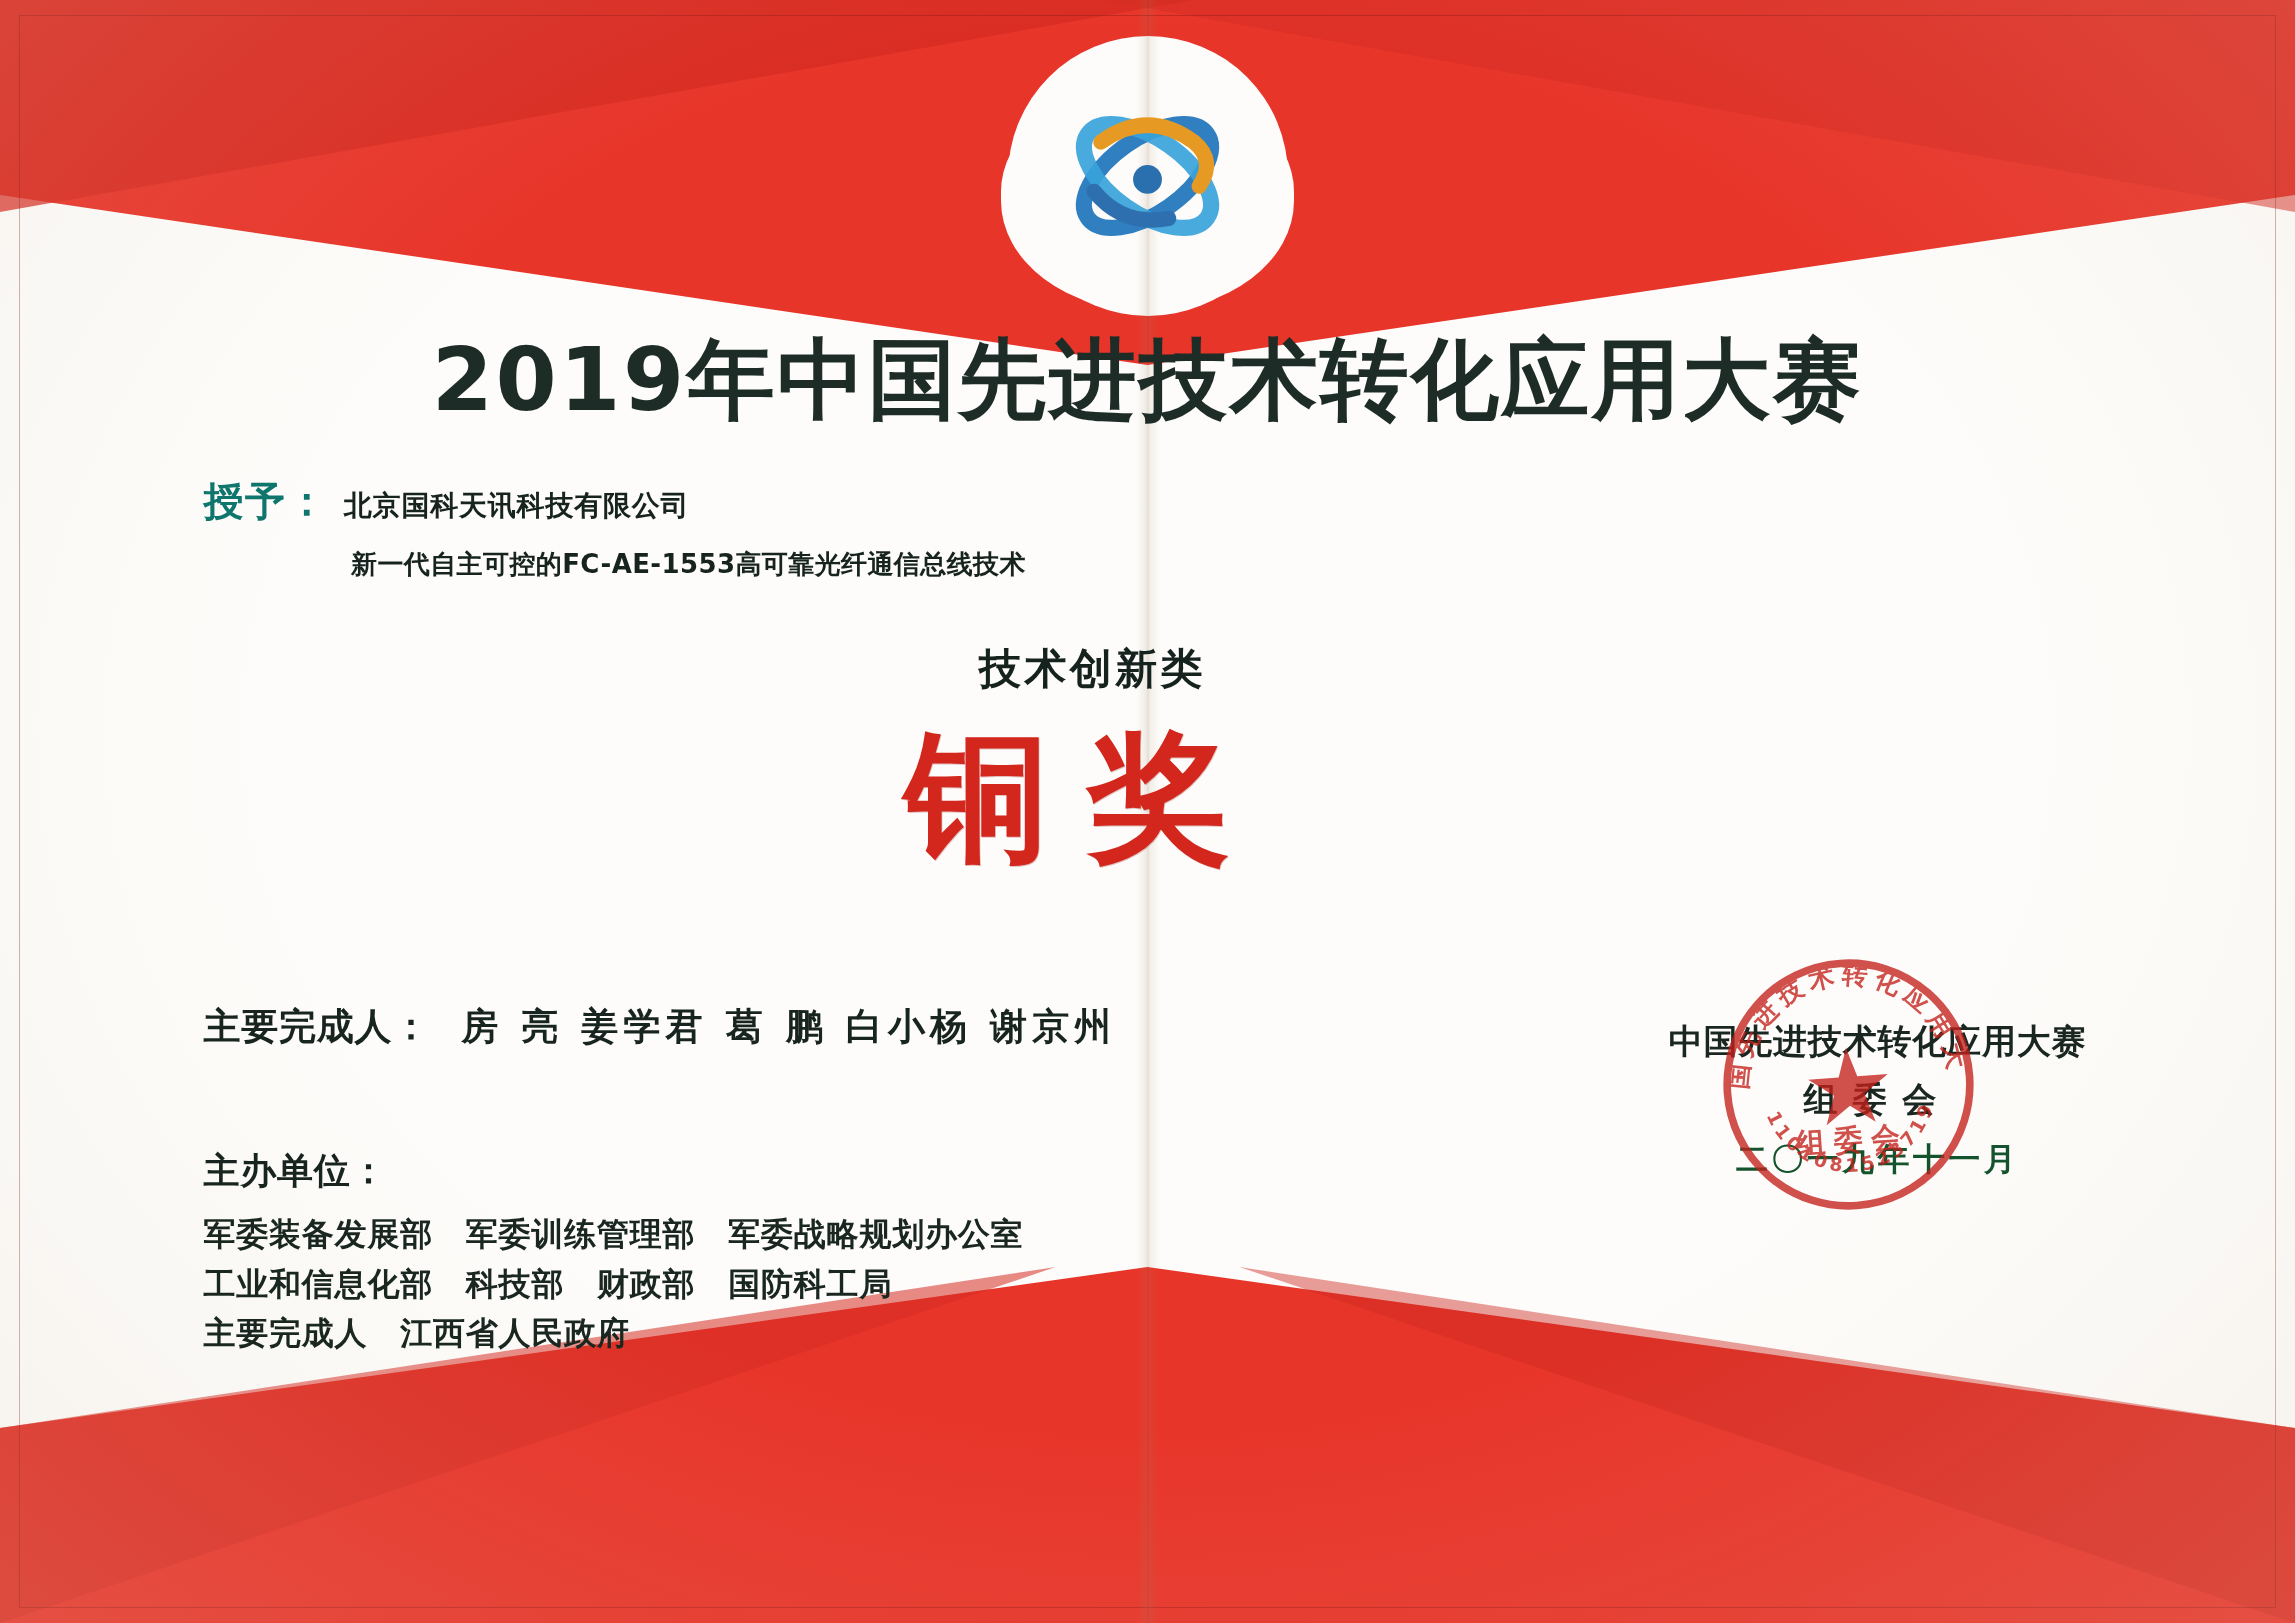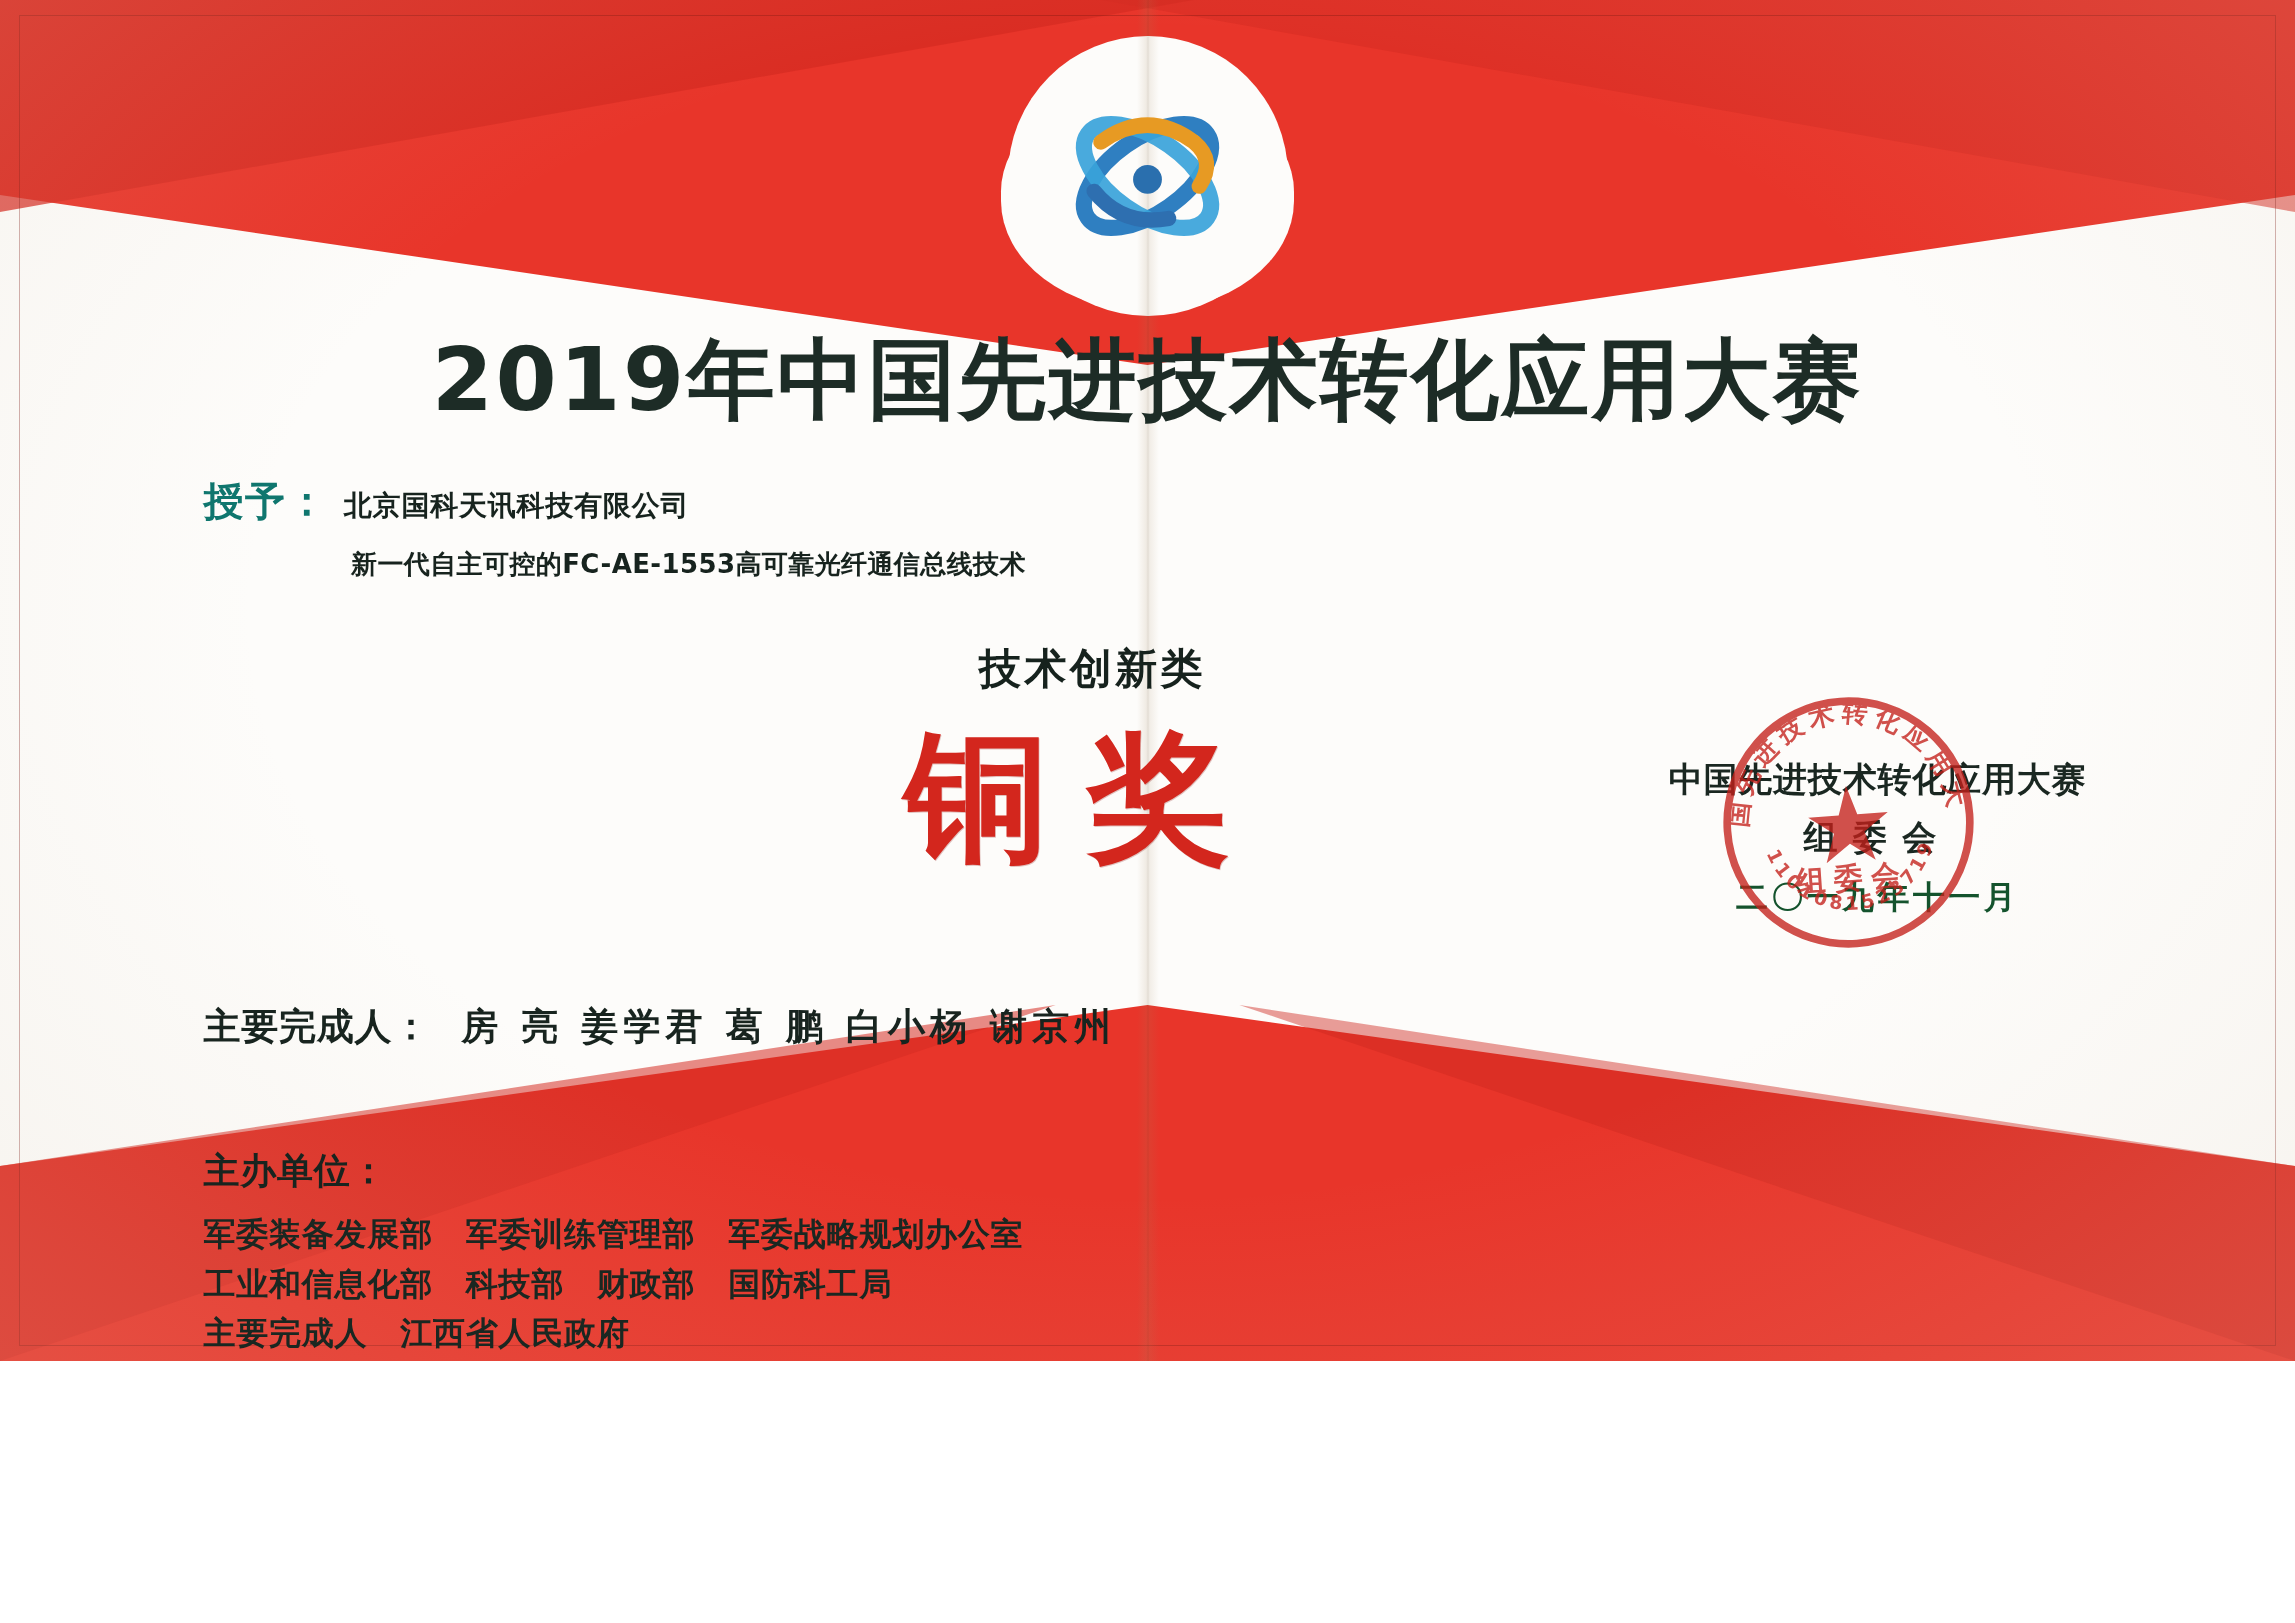--- a/index.html
+++ b/index.html
@@ -7,21 +7,21 @@
     margin: 0;
     padding: 0;
     background: #ffffff;
   }
   body {
     font-family: "DejaVu Sans", "Liberation Sans", sans-serif;
   }
   .page {
     position: relative;
     width: 2295px;
-    height: 1361px;
+    height: 1623px;
     background: #fdfcfa;
     overflow: hidden;
   }
 
   
   .band {
     position: absolute;
     left: 0;
     width: 100%;
   }

